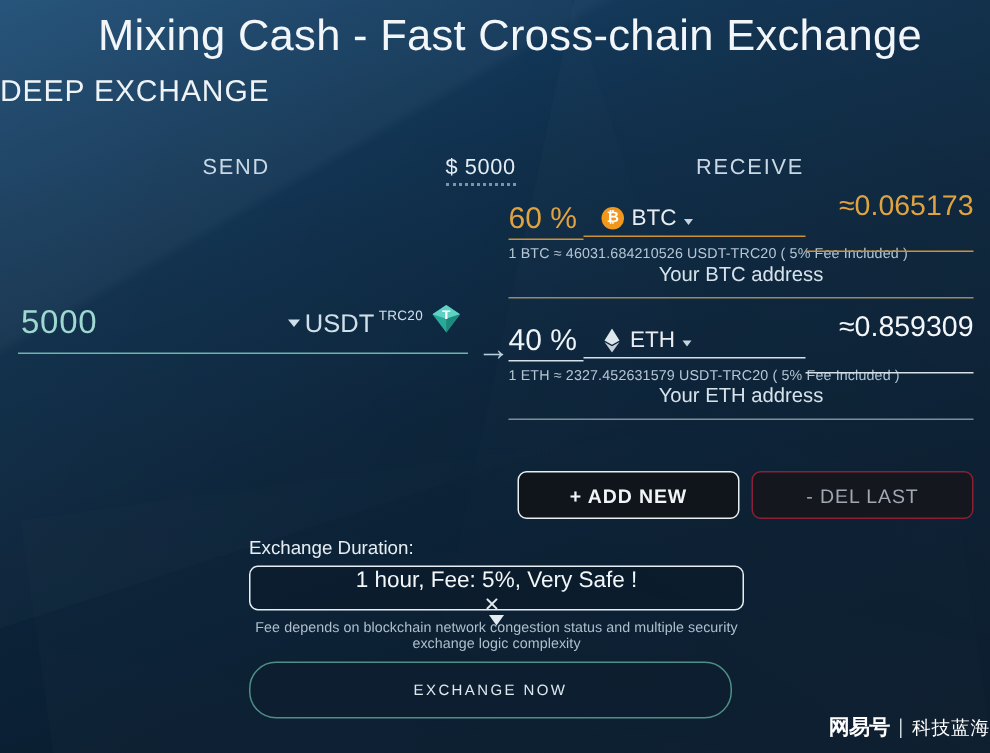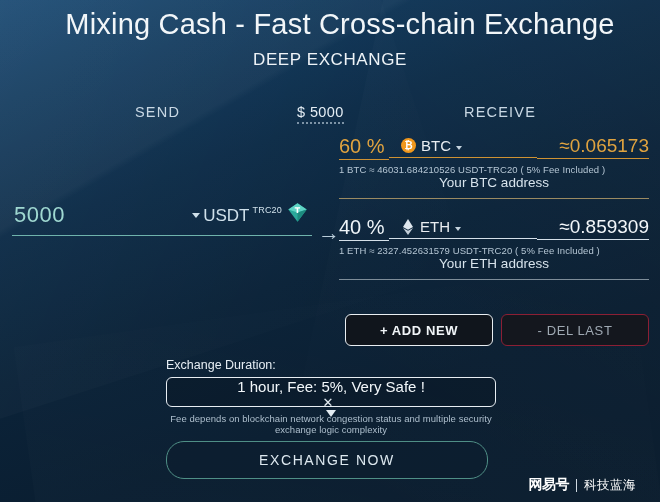--- a/index.html
+++ b/index.html
@@ -57,22 +57,22 @@
     text-align: center;
     font-size: 29px;
     font-weight: 400;
     color: #f2f6f9;
     letter-spacing: 0.2px;
     margin-left: 20px;
   }
   .subtitle {
     position: absolute;
     top: 50px; left: 0; right: 0;
-    text-align: center;
-    font-size: 17px;
+    text-align: left;
+    font-size: 20px;
     font-weight: 400;
     color: #eef3f7;
     letter-spacing: 0.6px;
   }
 
   
   .caption-row {
     position: absolute;
     top: 104px; left: 0; right: 0;
     height: 22px;
@@ -183,21 +183,21 @@
     padding-left: 12px;
     padding-bottom: 3px;
     font-size: 15px;
   }
   .coin-sel-btc { color: #e9edf1; border-bottom: 1.5px solid #cf9233; }
   .coin-sel-eth { color: #e9edf1; border-bottom: 1.5px solid #d5e0e9; }
 
   .coin-amt {
     font-size: 19px;
     line-height: 1;
-    padding-bottom: 3px;
+    padding-bottom: 20px;
     text-align: right;
     min-width: 112px;
   }
   .coin-amt-btc { color: #e0a33f; border-bottom: 1.5px solid #cf9233; }
   .coin-amt-eth { color: #f3f7fa; border-bottom: 1.5px solid #d5e0e9; }
 
   .btc-icon {
     width: 15px; height: 15px;
     border-radius: 50%;
     background: #f0971c;
@@ -328,30 +328,30 @@
     left: 166px;
     top: 441px;
     width: 322px;
     height: 38px;
     border: 1px solid #4f8f86;
     border-radius: 18px;
     background: rgba(12,30,46,0.55);
     display: flex;
     align-items: center;
     justify-content: center;
-    font-size: 14px;
+    font-size: 10px;
     letter-spacing: 1.6px;
     color: #dde8ef;
     cursor: pointer;
   }
 
   
   .watermark {
     position: absolute;
-    right: 24px;
+    right: 0;
     bottom: 8px;
     display: flex;
     align-items: center;
     gap: 7px;
     font-size: 14px;
     color: #ffffff;
     font-family: Liberation Sans, sans-serif;
   }
   .wm-logo {
     font-weight: bold;

